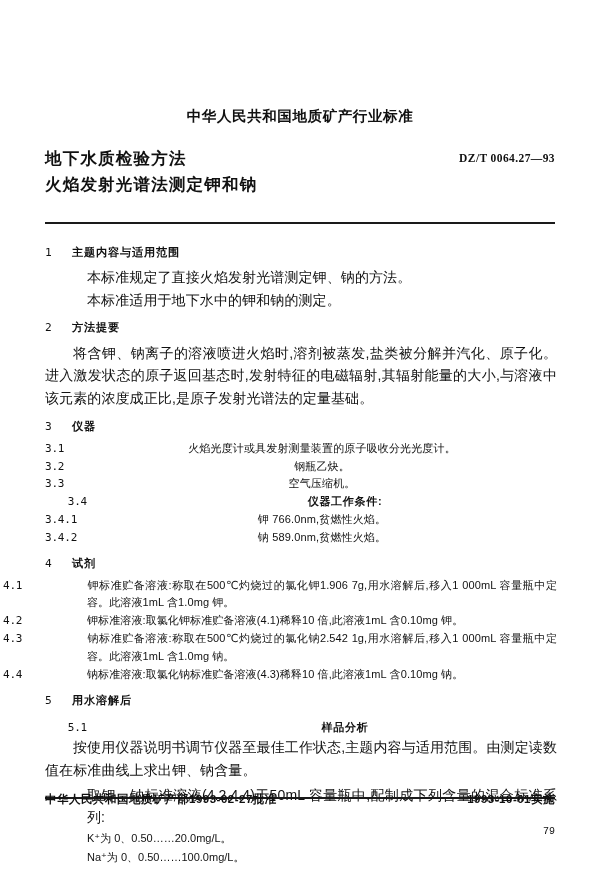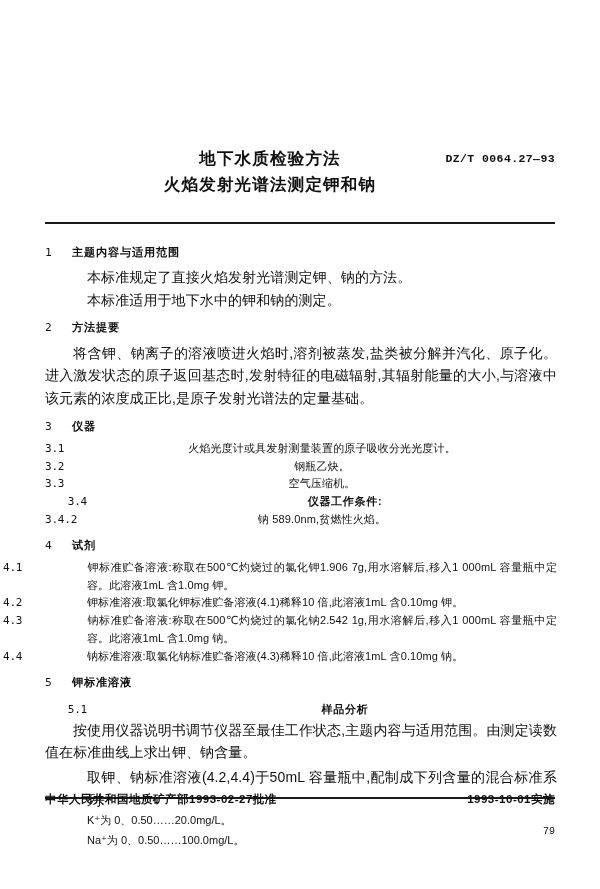--- a/index.html
+++ b/index.html
@@ -40,33 +40,32 @@
     line-height: 1.2;
     color: #111;
   }
   .title-block {
     position: absolute;
     left: 45px;
     top: 146px;
     width: 510px;
   }
   .doc-title {
-    text-align: center;
     font-size: 16.5px;
     font-weight: bold;
     letter-spacing: 1.2px;
     line-height: 1.55;
     color: #111;
     padding-right: 60px;
   }
   .std-number {
     position: absolute;
     right: 0px;
     top: 6px;
-    font-family: Liberation Mono, monospace;
+    font-family: Liberation Serif, serif;
     font-size: 11.5px;
     font-weight: bold;
     letter-spacing: 0.4px;
     white-space: nowrap;
     color: #111;
   }
 
   .rule-top {
     position: absolute;
     left: 45px;
@@ -190,20 +189,23 @@
     font-family: Liberation Mono, monospace;
     font-size: 10px;
     color: #111;
   }
 </style>
 </head>
 <body>
 
 <div class="page">
 
+  <div class="masthead">
+    <div class="org-line">中华人民共和国地质矿产行业标准</div>
+  </div>
 
   <div class="title-block">
     <div class="doc-title">地下水质检验方法</div>
     <div class="doc-title">火焰发射光谱法测定钾和钠</div>
     <div class="std-number">DZ/T 0064.27—93</div>
   </div>
 
   <div class="rule-top"></div>
 
   <div class="body-area">
@@ -235,20 +237,24 @@
     </div>
     <div class="sub-line">
       <span class="num">3.3</span>
       <span class="txt">空气压缩机。</span>
     </div>
     <div class="sub-line bold">
       <span class="num">3.4</span>
       <span class="txt">仪器工作条件:</span>
     </div>
     <div class="sub-line">
+      <span class="num">3.4.1</span>
+      <span class="txt">钾 766.0nm,贫燃性火焰。</span>
+    </div>
+    <div class="sub-line">
       <span class="num">3.4.2</span>
       <span class="txt">钠 589.0nm,贫燃性火焰。</span>
     </div>
 
     <div class="sec-head">
       <span class="num">4</span>
       <span class="txt">试剂</span>
     </div>
     <div class="hang">
       <span class="num">4.1</span><span>钾标准贮备溶液:称取在500℃灼烧过的氯化钾1.906 7g,用水溶解后,移入1 000mL 容量瓶中定容。此溶液1mL 含1.0mg 钾。</span>
@@ -258,21 +264,21 @@
     </div>
     <div class="hang">
       <span class="num">4.3</span><span>钠标准贮备溶液:称取在500℃灼烧过的氯化钠2.542 1g,用水溶解后,移入1 000mL 容量瓶中定容。此溶液1mL 含1.0mg 钠。</span>
     </div>
     <div class="hang">
       <span class="num">4.4</span><span>钠标准溶液:取氯化钠标准贮备溶液(4.3)稀释10 倍,此溶液1mL 含0.10mg 钠。</span>
     </div>
 
     <div class="sec-head">
       <span class="num">5</span>
-      <span class="txt">钾标准溶液</span>
+      <span class="txt">用水溶解后</span>
     </div>
 
     <div class="block-gap"></div>
     <div class="sub-line bold">
       <span class="num">5.1</span>
       <span class="txt">样品分析</span>
     </div>
     <div class="para indent">按使用仪器说明书调节仪器至最佳工作状态,主题内容与适用范围。由测定读数值在标准曲线上求出钾、钠含量。</div>
 
     <div class="block-gap-sm"></div>

